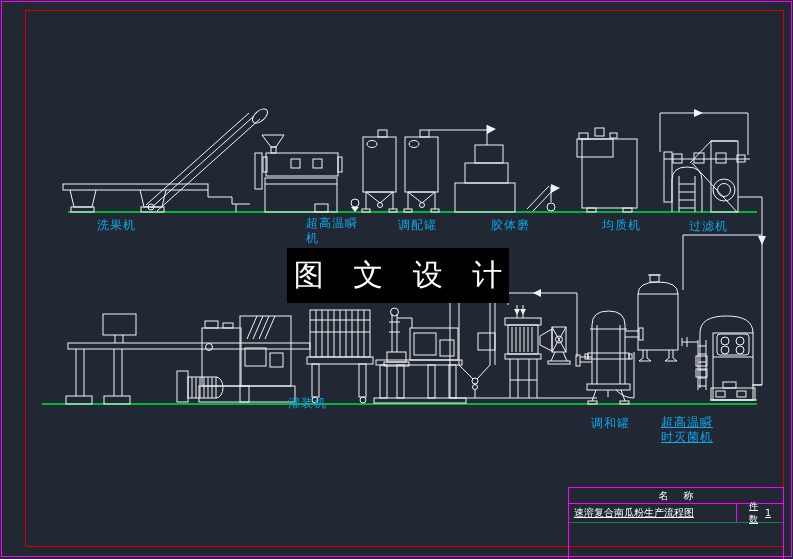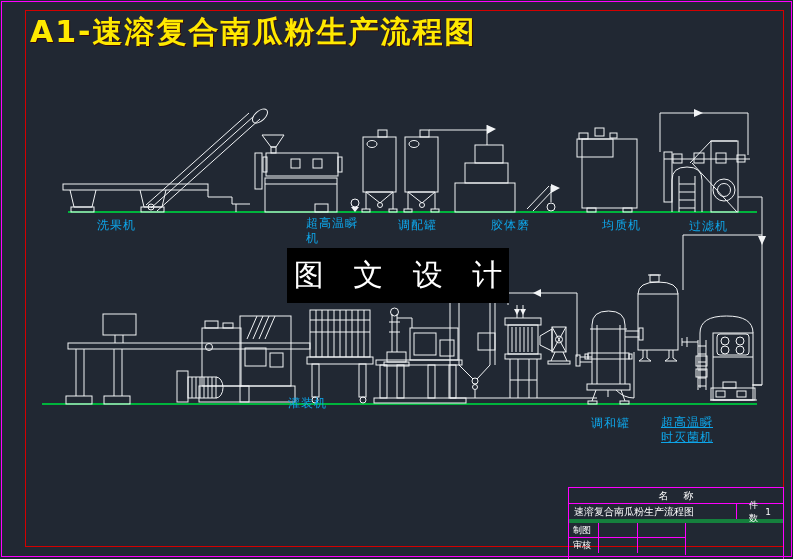--- a/index.html
+++ b/index.html
@@ -33,21 +33,21 @@
     font-size:30px;letter-spacing:10px;text-indent:10px;white-space:nowrap;
   }
   
   #tblock{
     left:568px;top:487px;width:216px;height:84px;
     border:1px solid #ff00ff;box-sizing:border-box;
     color:#fff;font-size:10px;
   }
   #tblock .r1{height:16px;border-bottom:1px solid #ff00ff;box-sizing:border-box;
     display:flex;align-items:center;justify-content:center;letter-spacing:6px;text-indent:6px;}
-  #tblock .r2{height:19px;border-bottom:4px solid #15803d;box-sizing:border-box;display:flex;}
+  #tblock .r2{height:19px;border-bottom:1px solid #15803d;box-sizing:border-box;display:flex;text-decoration:underline;}
   #tblock .r2 .nm{flex:1;display:flex;align-items:center;padding-left:5px;}
   #tblock .r2 .qty{width:47px;border-left:1px solid #ff00ff;box-sizing:border-box;
     display:flex;align-items:center;justify-content:space-between;padding:0 12px;font-size:9px;}
   #tblock .r34{display:flex;height:32px;}
   #tblock .lsub{width:117px;border-right:1px solid #ff00ff;box-sizing:border-box;}
   #tblock .lrow{height:15px;display:flex;box-sizing:border-box;}
   #tblock .lrow.top{border-bottom:1px solid #ff00ff;}
   #tblock .c1{width:30px;border-right:1px solid #ff00ff;box-sizing:border-box;
     display:flex;align-items:center;padding-left:4px;font-size:9px;}
   #tblock .c2{width:39px;border-right:1px solid #ff00ff;box-sizing:border-box;}
@@ -365,21 +365,20 @@
       <line x1="682" y1="338" x2="682" y2="346"></line>
       <rect x="711" y="388" width="44" height="12"></rect>
       <rect x="716" y="391" width="9" height="6"></rect>
       <rect x="737" y="391" width="9" height="6"></rect>
       <rect x="723" y="382" width="13" height="6"></rect>
       <line x1="710" y1="400" x2="757" y2="400"></line>
       <line x1="762" y1="385" x2="753" y2="385"></line>
     </g>
   </svg>
 
-  <div class="abs" id="main-title">A1-速溶复合南瓜粉生产流程图</div>
 
   <div class="abs" id="watermark">图 文 设 计</div>
 
   <div class="abs mlabel" style="left:97px;top:218px;">洗果机</div>
   <div class="abs mlabel" style="left:306px;top:216px;"><span>超高温瞬</span><br><span>机</span></div>
   <div class="abs mlabel" style="left:398px;top:218px;">调配罐</div>
   <div class="abs mlabel" style="left:491px;top:218px;">胶体磨</div>
   <div class="abs mlabel" style="left:602px;top:218px;">均质机</div>
   <div class="abs mlabel" style="left:689px;top:219px;">过滤机</div>
 
@@ -389,30 +388,15 @@
 
   <div class="abs" id="tblock">
     <div class="r1">名  称</div>
     <div class="r2">
       <div class="nm">速溶复合南瓜粉生产流程图</div>
       <div class="qty">
         <span>件数</span>
         <span>1</span>
       </div>
     </div>
-    <div class="r34">
-      <div class="lsub">
-        <div class="lrow top">
-          <div class="c1">制图</div>
-          <div class="c2"></div>
-          <div class="c3"></div>
-        </div>
-        <div class="lrow">
-          <div class="c1">审核</div>
-          <div class="c2"></div>
-          <div class="c3"></div>
-        </div>
-      </div>
-      <div class="rsub"></div>
-    </div>
   </div>
 
 </div>
 
 </body></html>

